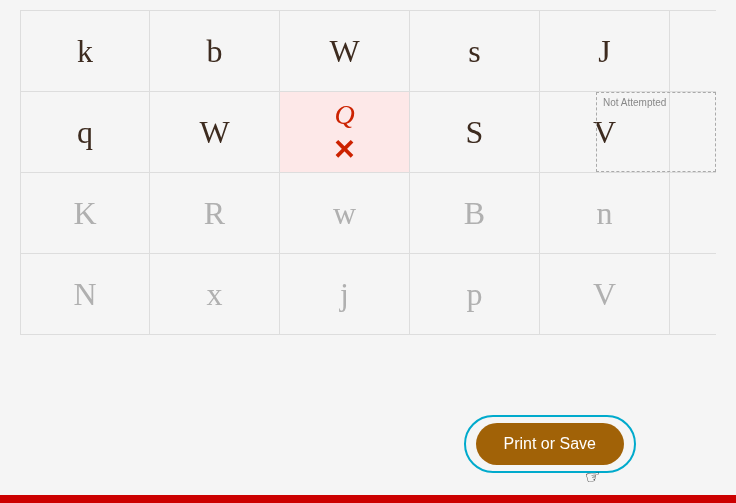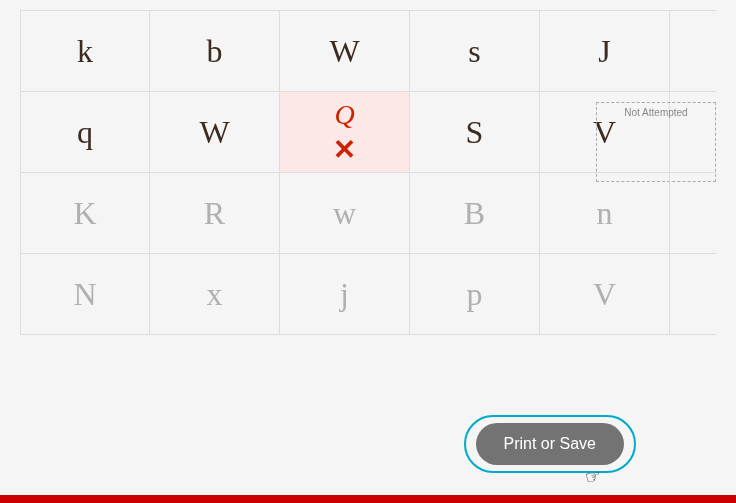--- a/index.html
+++ b/index.html
@@ -81,27 +81,27 @@
     .cell-highlighted .x-mark {
       color: #cc2200;
       font-size: 28px;
       font-weight: bold;
     }
 
     
     .not-attempted-box {
       position: absolute;
       right: 0;
-      top: 10px;
+      top: 0;
       width: 120px;
       height: 80px;
       border: 1.5px dashed #aaa;
       display: flex;
       align-items: flex-start;
-      justify-content: center;
+      justify-content: flex-start;
       padding: 4px 6px;
     }
 
     .not-attempted-label {
       font-family: Arial, sans-serif;
       font-size: 10px;
       color: #888;
     }
 
     
@@ -112,21 +112,21 @@
     }
 
     .print-save-oval {
       border: 2.5px solid #00aacc;
       border-radius: 50px;
       padding: 6px 10px;
       display: inline-block;
     }
 
     .print-save-btn {
-      background: #737373;
+      background: #a16207;
       color: white;
       border: none;
       border-radius: 25px;
       padding: 12px 28px;
       font-size: 16px;
       font-family: Arial, sans-serif;
       cursor: pointer;
       display: block;
     }
 

